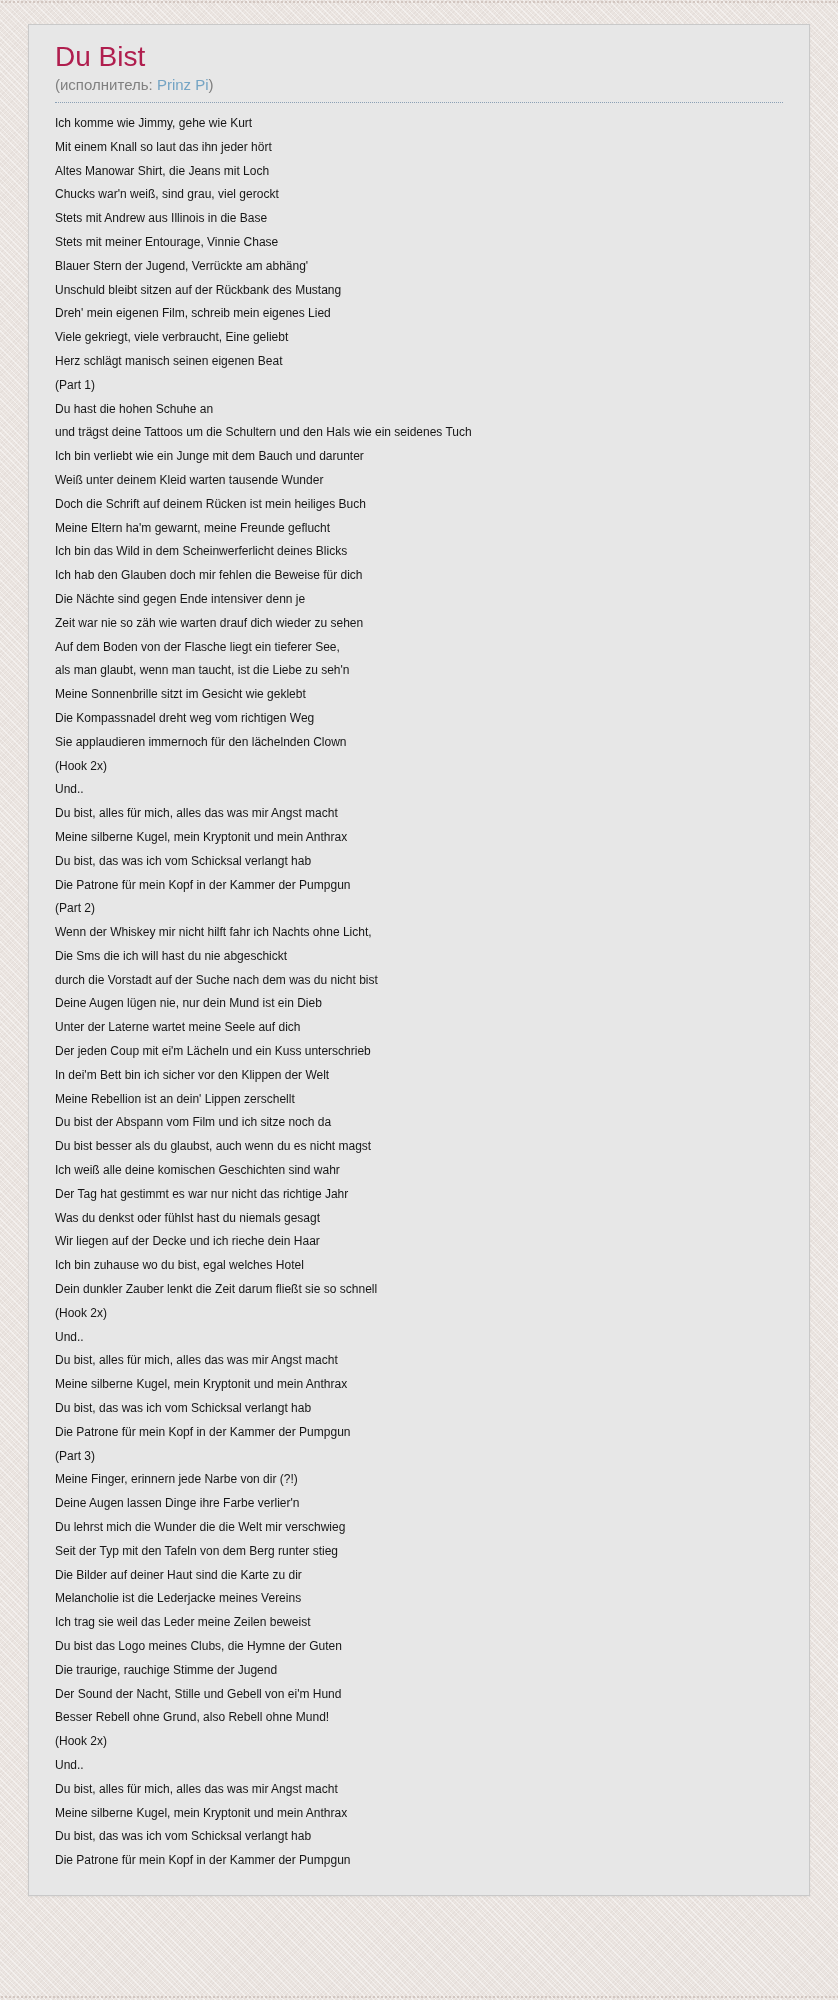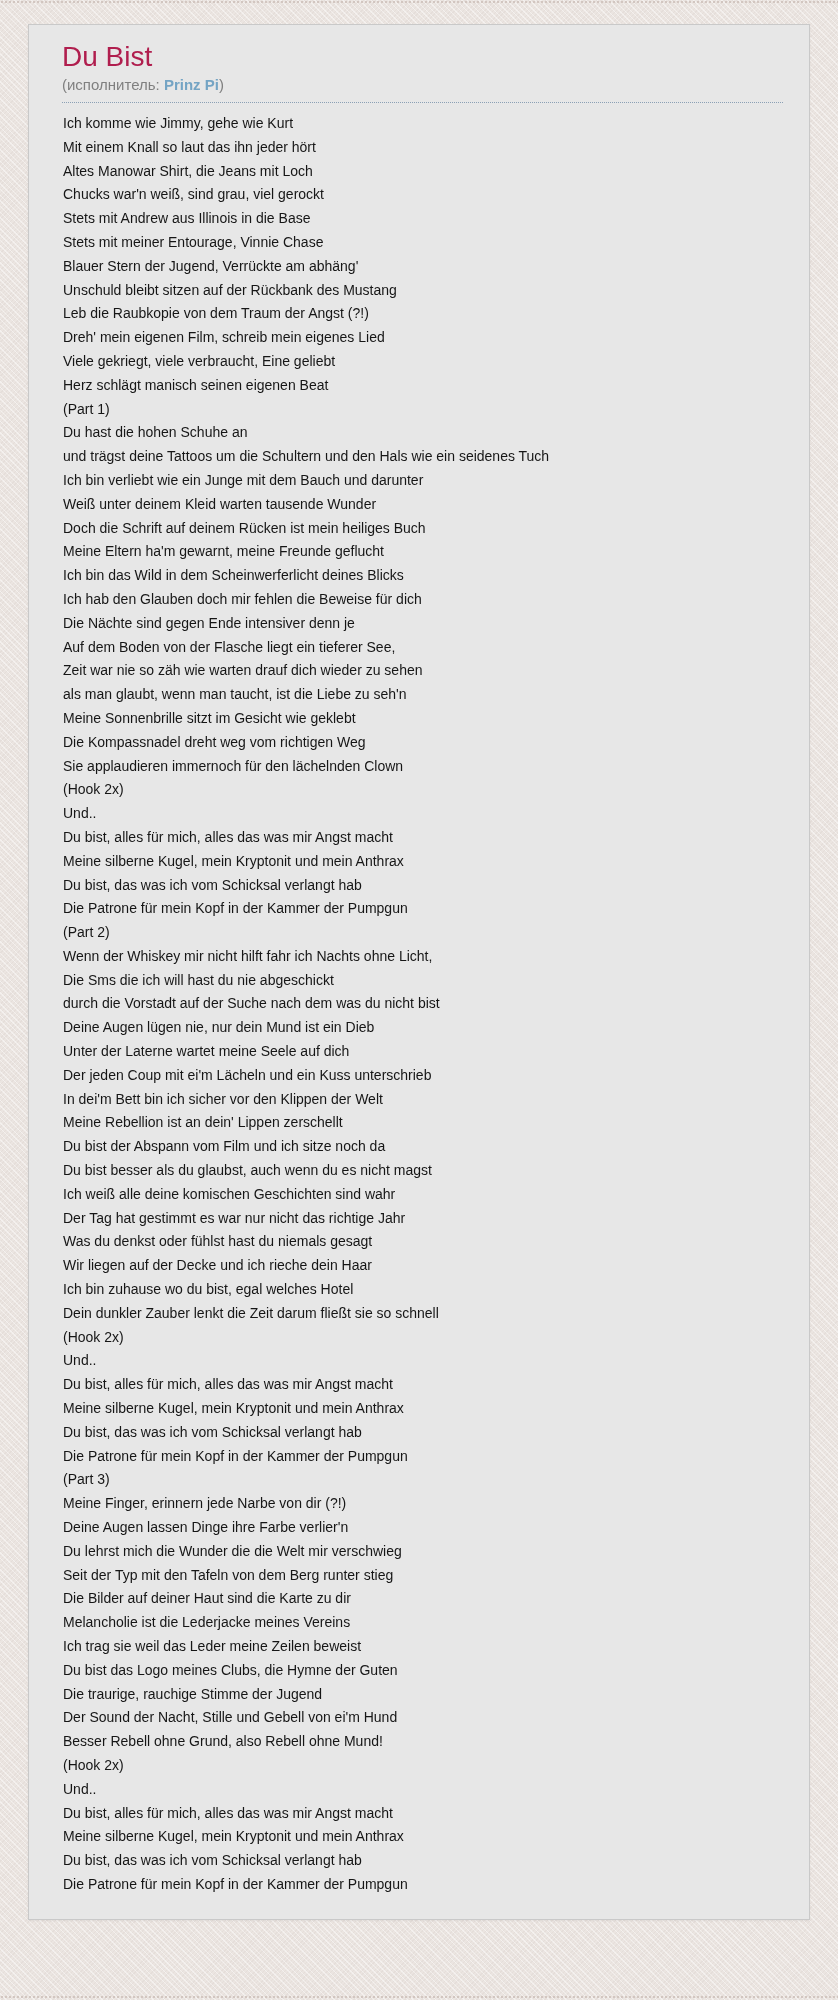--- a/index.html
+++ b/index.html
@@ -49,40 +49,37 @@
   .card-title{
     margin:0 0 2px 0;
     font-size:28px;
     line-height:32px;
     font-weight:normal;
     color:var(--title-color);
   }
   .header{
     border-bottom:1px dotted var(--dotted);
     padding-bottom:8px;
-    margin-left:7px;
   }
   .artist-line{
     font-size:15px;
     line-height:19px;
     color:var(--muted);
   }
   .artist-link{
     color:var(--link-color);
     text-decoration:none;
     cursor:pointer;
-    font-weight:bold;
   }
   .lyrics{
     margin-top:9px;
-    font-size:14px;
+    font-size:12px;
     line-height:23.8px;
     color:var(--text-color);
     white-space:normal;
-    margin-left:8px;
   }
   .lyrics .line{min-height:23.8px;}
 </style>
 </head>
 <body>
 
 <div class="page">
   <div class="card">
     <div class="header">
       <h1 class="card-title">Du Bist</h1>
@@ -90,36 +87,35 @@
     </div>
     <div class="lyrics">
         <div class="line">Ich komme wie Jimmy, gehe wie Kurt</div>
         <div class="line">Mit einem Knall so laut das ihn jeder hört</div>
         <div class="line">Altes Manowar Shirt, die Jeans mit Loch</div>
         <div class="line">Chucks war'n weiß, sind grau, viel gerockt</div>
         <div class="line">Stets mit Andrew aus Illinois in die Base</div>
         <div class="line">Stets mit meiner Entourage, Vinnie Chase</div>
         <div class="line">Blauer Stern der Jugend, Verrückte am abhäng'</div>
         <div class="line">Unschuld bleibt sitzen auf der Rückbank des Mustang</div>
-        <div class="line">Leb die Raubkopie von dem Traum der Angst (?!)</div>
         <div class="line">Dreh' mein eigenen Film, schreib mein eigenes Lied</div>
         <div class="line">Viele gekriegt, viele verbraucht, Eine geliebt</div>
         <div class="line">Herz schlägt manisch seinen eigenen Beat</div>
         <div class="line">(Part 1)</div>
         <div class="line">Du hast die hohen Schuhe an</div>
         <div class="line">und trägst deine Tattoos um die Schultern und den Hals wie ein seidenes Tuch</div>
         <div class="line">Ich bin verliebt wie ein Junge mit dem Bauch und darunter</div>
         <div class="line">Weiß unter deinem Kleid warten tausende Wunder</div>
         <div class="line">Doch die Schrift auf deinem Rücken ist mein heiliges Buch</div>
         <div class="line">Meine Eltern ha'm gewarnt, meine Freunde geflucht</div>
         <div class="line">Ich bin das Wild in dem Scheinwerferlicht deines Blicks</div>
         <div class="line">Ich hab den Glauben doch mir fehlen die Beweise für dich</div>
         <div class="line">Die Nächte sind gegen Ende intensiver denn je</div>
+        <div class="line">Zeit war nie so zäh wie warten drauf dich wieder zu sehen</div>
         <div class="line">Auf dem Boden von der Flasche liegt ein tieferer See,</div>
-        <div class="line">Zeit war nie so zäh wie warten drauf dich wieder zu sehen</div>
         <div class="line">als man glaubt, wenn man taucht, ist die Liebe zu seh'n</div>
         <div class="line">Meine Sonnenbrille sitzt im Gesicht wie geklebt</div>
         <div class="line">Die Kompassnadel dreht weg vom richtigen Weg</div>
         <div class="line">Sie applaudieren immernoch für den lächelnden Clown</div>
         <div class="line">(Hook 2x)</div>
         <div class="line">Und..</div>
         <div class="line">Du bist, alles für mich, alles das was mir Angst macht</div>
         <div class="line">Meine silberne Kugel, mein Kryptonit und mein Anthrax</div>
         <div class="line">Du bist, das was ich vom Schicksal verlangt hab</div>
         <div class="line">Die Patrone für mein Kopf in der Kammer der Pumpgun</div>

